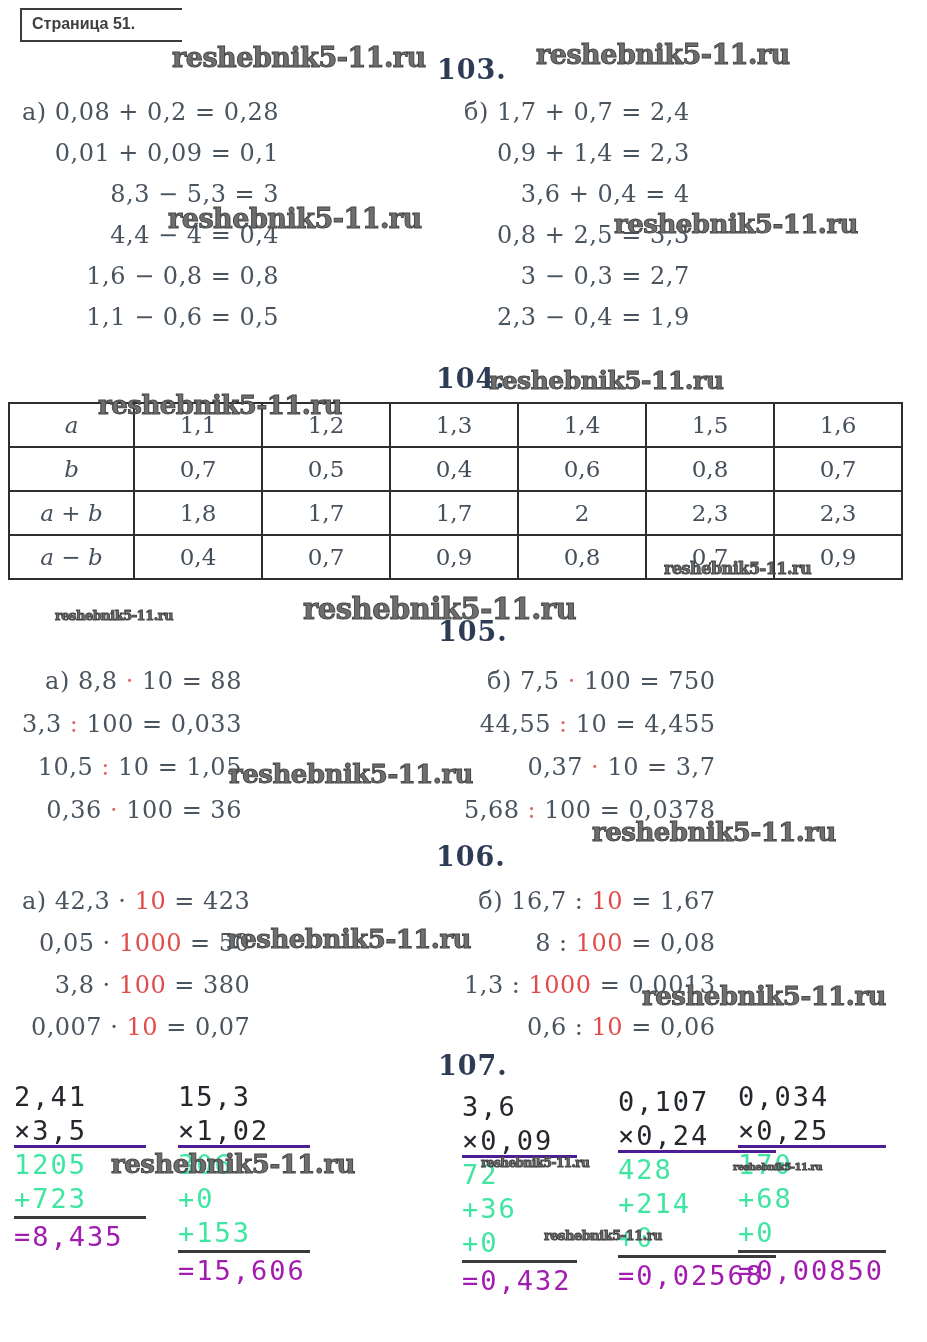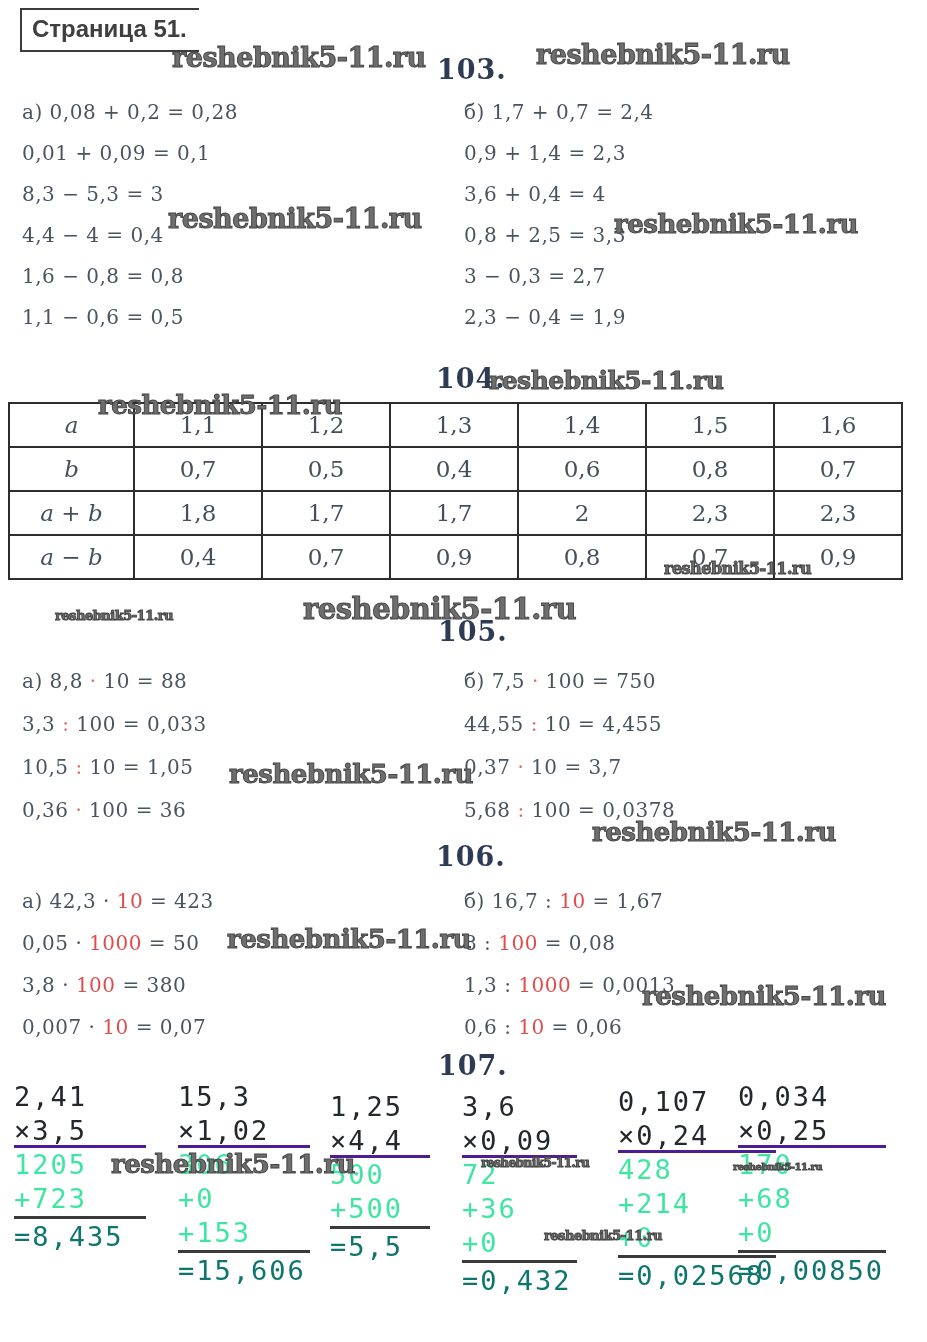--- a/index.html
+++ b/index.html
@@ -5,35 +5,35 @@
   * { margin:0; padding:0; box-sizing:border-box; }
   html,body { background:#ffffff; }
   body { font-family:"DejaVu Serif", serif; }
   .page { position:relative; width:927px; height:1342px; background:#ffffff; overflow:hidden; }
 
   .title-box {
     position:absolute; left:20px; top:8px; min-width:162px;
     padding:5px 12px 7px 10px;
     border:2px solid #3c3c3c; border-right:none;
     font-family:"Liberation Sans", sans-serif; font-weight:bold;
-    font-size:24px; color:#3f3f3f; white-space:nowrap;
+    font-size:16px; color:#3f3f3f; white-space:nowrap;
   }
 
   .wm {
     position:absolute; font-family:"DejaVu Serif", serif; font-weight:bold;
     color:#6e6e6e; -webkit-text-stroke:1px #474747;
     letter-spacing:-0.5px; white-space:nowrap; z-index:5;
   }
 
   .heading {
     position:absolute; font-weight:bold; font-size:27px;
     color:#2e3b54; letter-spacing:1px; z-index:2;
   }
 
-  .eq-col { position:absolute; font-size:20px; color:#4a545f; letter-spacing:0.5px; z-index:1; }
+  .eq-col { position:absolute; font-size:24px; color:#4a545f; letter-spacing:0.5px; z-index:1;text-align:right; }
   .eq-line { height:41px; line-height:41px; white-space:pre; }
   .lh43 .eq-line { height:43px; line-height:43px; }
   .lh42 .eq-line { height:42px; line-height:42px; }
   .hl-op  { color:#dd6a6a; }
   .hl-num { color:#e04b4b; }
 
   .t104 {
     position:absolute; left:8px; top:402px; border-collapse:collapse;
     font-size:23px; color:#46505c; z-index:1;
   }
@@ -44,21 +44,21 @@
   .t104 th { width:125px; font-style:italic; }
   .t104 td { width:128px; }
 
   .mblock {
     position:absolute; font-family:"DejaVu Sans Mono", monospace;
     font-size:27px; letter-spacing:2px; color:#24282c; text-align:left; z-index:1;
   }
   .mblock .mline { height:34px; line-height:34px; white-space:pre; }
   .mblock .factor2 { border-bottom:3px solid #4c1d95; padding-bottom:4px; }
   .mblock .partial { color:#40e5a2; }
-  .mblock .result  { color:#0f766e; border-top:3px solid #3a3a3a; padding-top:1px; }
+  .mblock .result  { color:#a21caf; border-top:3px solid #3a3a3a; padding-top:1px; }
 </style>
 </head>
 <body>
 
 <div class="page">
 
   <div class="title-box">Страница 51.</div>
 
   <div class="wm" style="left:172px;top:42px;font-size:27px">reshebnik5-11.ru</div>
   <div class="wm" style="left:536px;top:39px;font-size:27px">reshebnik5-11.ru</div>
@@ -175,27 +175,20 @@
       <div class="mline result">=8,435</div>
     </div>
   <div class="mblock" style="left:178px;top:1080px;width:132px">
       <div class="mline">15,3</div>
       <div class="mline factor2">×1,02</div>
       <div class="mline partial">306</div>
       <div class="mline partial">+0</div>
       <div class="mline partial">+153</div>
       <div class="mline result">=15,606</div>
     </div>
-  <div class="mblock" style="left:330px;top:1090px;width:100px">
-      <div class="mline">1,25</div>
-      <div class="mline factor2">×4,4</div>
-      <div class="mline partial">500</div>
-      <div class="mline partial">+500</div>
-      <div class="mline result">=5,5</div>
-    </div>
   <div class="mblock" style="left:462px;top:1090px;width:115px">
       <div class="mline">3,6</div>
       <div class="mline factor2">×0,09</div>
       <div class="mline partial">72</div>
       <div class="mline partial">+36</div>
       <div class="mline partial">+0</div>
       <div class="mline result">=0,432</div>
     </div>
   <div class="mblock" style="left:618px;top:1085px;width:158px">
       <div class="mline">0,107</div>

